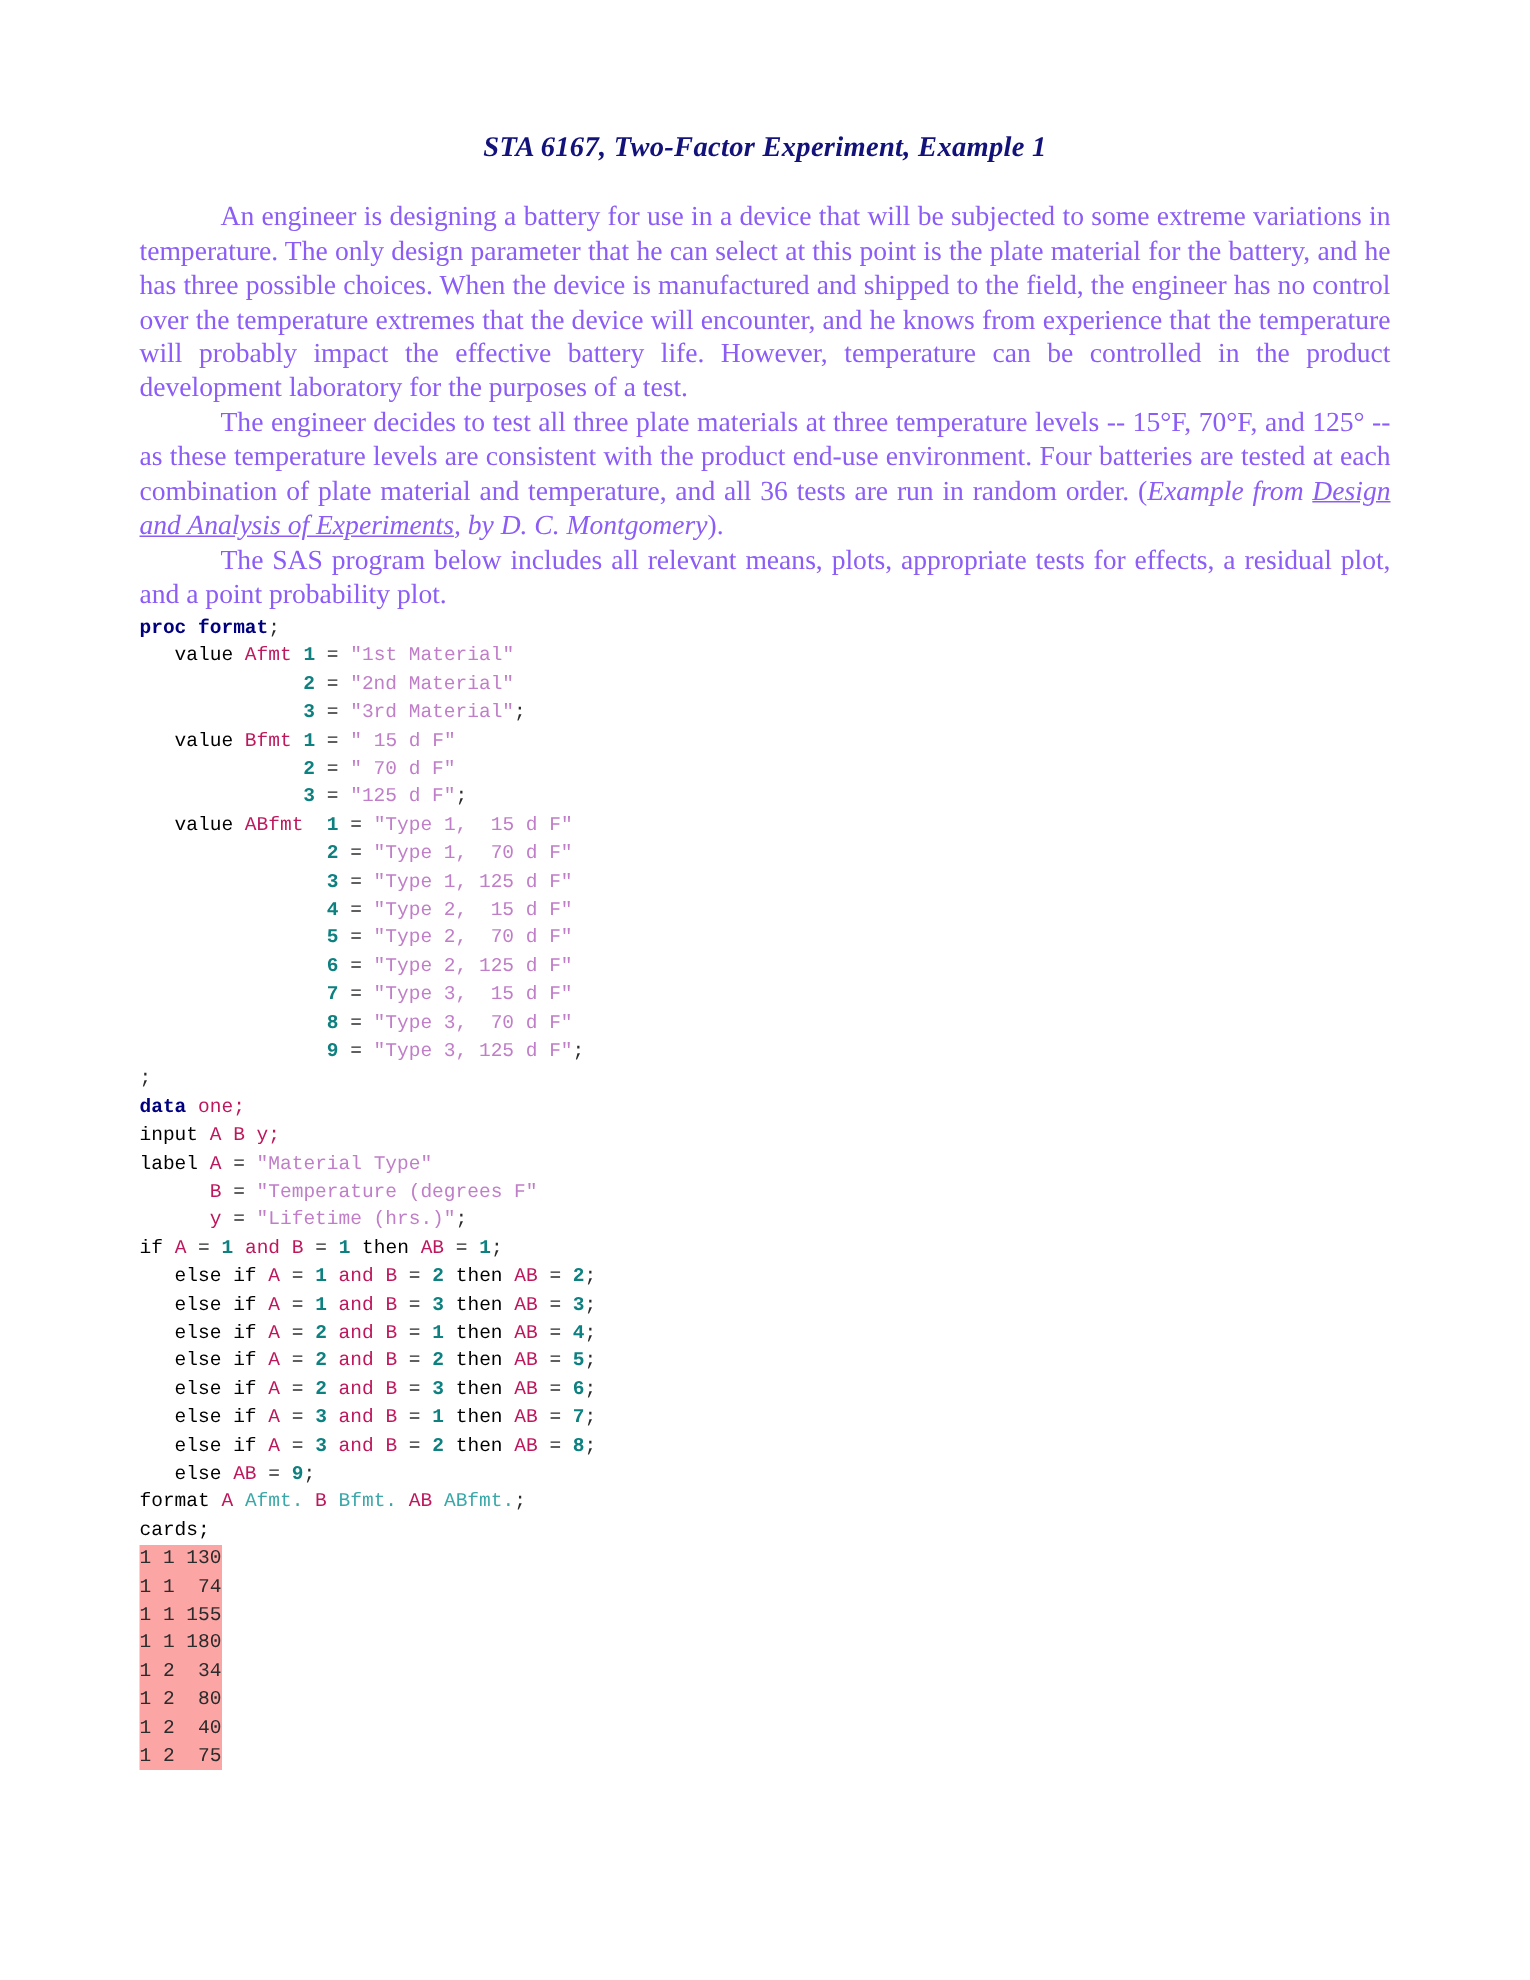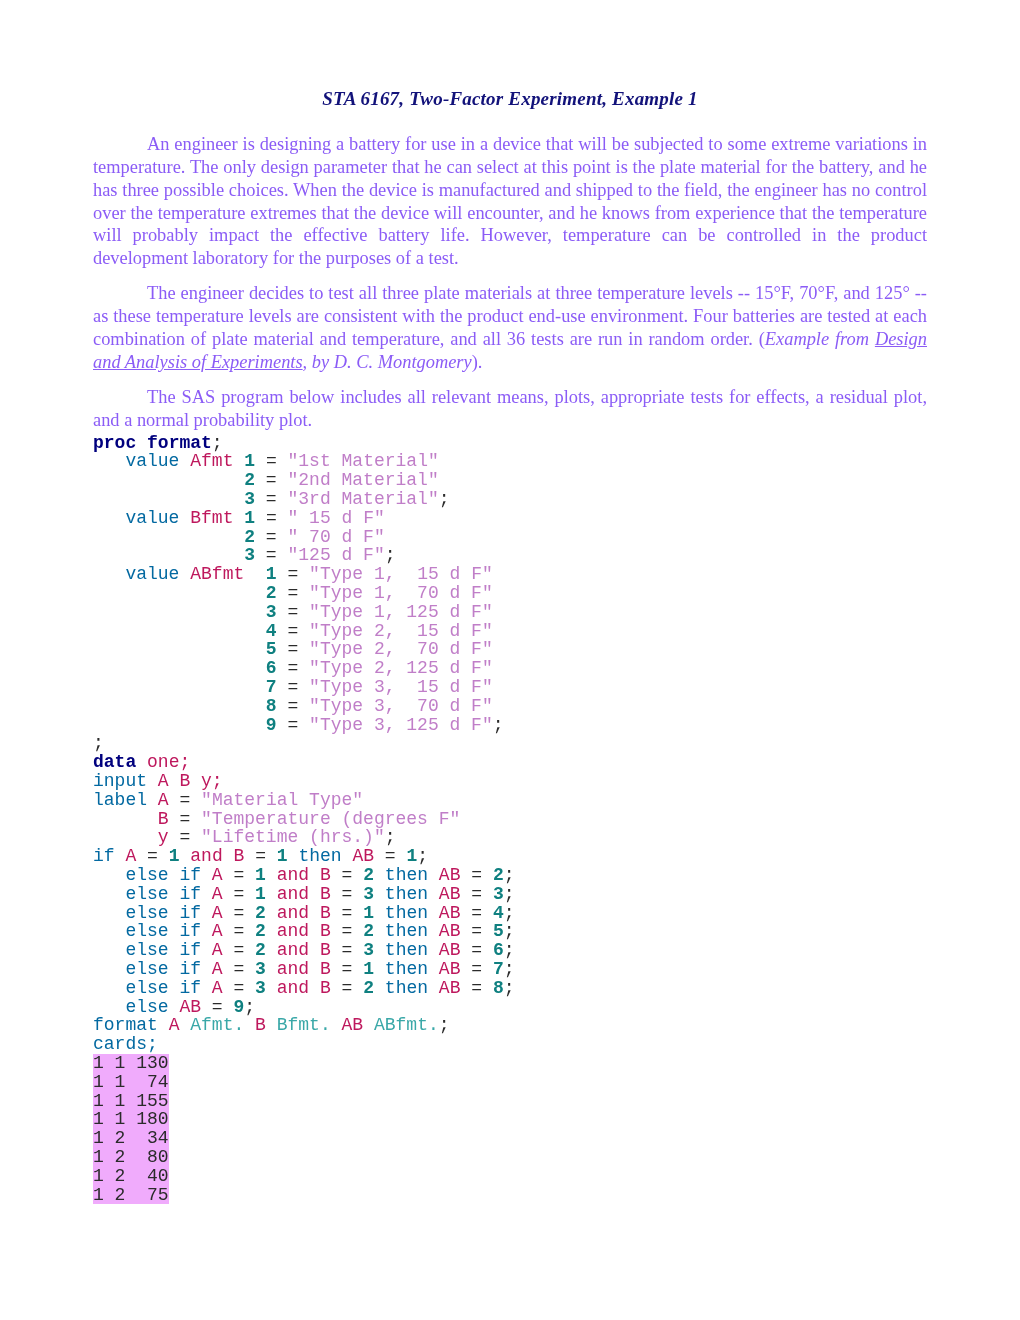--- a/index.html
+++ b/index.html
@@ -47,63 +47,63 @@
   .para {
     font-family: "Liberation Serif", "DejaVu Serif", serif;
     font-size: 18.4px;
     line-height: 22.9px;
     text-align: justify;
     text-justify: inter-word;
     margin: 0;
     color: #8b5cf6;
     hyphens: none;
   }
-  .para + .para { margin-top: 12px; }
+  .para + .para { margin-top: 0; }
   .para .indent { display: inline-block; width: 54px; }
   .para i { font-style: italic; }
   .para .uline { font-style: italic; text-decoration: underline; }
 
   
   .code {
     font-family: "Liberation Mono", "DejaVu Sans Mono", monospace;
-    font-size: 18px;
+    font-size: 13px;
     line-height: 18.8px;
     white-space: pre;
     margin: 2px 0 0 0;
     color: #2b2b2b;
     letter-spacing: 0px;
   }
   .code .ln { display: block; min-height: 18.8px; }
 
   
   .k-proc   { color: #00007e; font-weight: bold; }   
-  .k-stmt   { color: #0369a1; }                       
+  .k-stmt   { color: #000000; }                       
   .k-num    { color: #0f8080; font-weight: bold; }    
   .k-str    { color: #c07ec8; }                       
   .k-ident  { color: #be185d; }                       
   .k-fmtref { color: #3aa8a8; margin-top: 31px; }                       
   .k-punc   { color: #2b2b2b; }
 
   
   .cards-data {
     display: inline-block;
-    background: #f0abfc;
+    background: #fca5a5;
   }
   .cards-data .ln { display: block; }
 </style>
 </head>
 <body>
 
 <div class="page">
   <div class="content">
 
     <h1 class="doc-title">STA 6167, Two-Factor Experiment, Example 1</h1>
 
     <p class="para"><span class="indent"></span><span>An engineer is designing a battery for use in a device that will be subjected to some extreme variations in temperature.  The only design parameter that he can select at this point is the plate material for the battery, and he has three possible choices.  When the device is manufactured and shipped to the field, the engineer has no control over the temperature extremes that the device will encounter, and he knows from experience that the temperature will probably impact the effective battery life.  However, temperature can be controlled in the product development laboratory for the purposes of a test.</span></p>
 
     <p class="para"><span class="indent"></span><span>The engineer decides to test all three plate materials at three temperature levels -- 15°F, 70°F, and 125° -- as these temperature levels are consistent with the product end-use environment.  Four batteries are tested at each combination of plate material and temperature, and all 36 tests are run in random order.  (</span><i>Example from </i><span class="uline">Design and Analysis of Experiments</span><i>, by D. C. Montgomery</i><span>).</span></p>
 
-    <p class="para"><span class="indent"></span><span>The SAS program below includes all relevant means, plots, appropriate tests for effects, a residual plot, and a normal probability plot.</span></p>
+    <p class="para"><span class="indent"></span><span>The SAS program below includes all relevant means, plots, appropriate tests for effects, a residual plot, and a point probability plot.</span></p>
 
     <div class="code"><span class="ln"><span class="k-proc">proc</span> <span class="k-proc">format</span><span class="k-punc">;</span></span><span class="ln">   <span class="k-stmt">value</span> <span class="k-ident">Afmt</span> <span class="k-num">1</span> <span class="k-punc">=</span> <span class="k-str">"1st Material"</span></span><span class="ln">              <span class="k-num">2</span> <span class="k-punc">=</span> <span class="k-str">"2nd Material"</span></span><span class="ln">              <span class="k-num">3</span> <span class="k-punc">=</span> <span class="k-str">"3rd Material"</span><span class="k-punc">;</span></span><span class="ln">   <span class="k-stmt">value</span> <span class="k-ident">Bfmt</span> <span class="k-num">1</span> <span class="k-punc">=</span> <span class="k-str">" 15 d F"</span></span><span class="ln">              <span class="k-num">2</span> <span class="k-punc">=</span> <span class="k-str">" 70 d F"</span></span><span class="ln">              <span class="k-num">3</span> <span class="k-punc">=</span> <span class="k-str">"125 d F"</span><span class="k-punc">;</span></span><span class="ln">   <span class="k-stmt">value</span> <span class="k-ident">ABfmt</span>  <span class="k-num">1</span> <span class="k-punc">=</span> <span class="k-str">"Type 1,  15 d F"</span></span><span class="ln">                <span class="k-num">2</span> <span class="k-punc">=</span> <span class="k-str">"Type 1,  70 d F"</span></span><span class="ln">                <span class="k-num">3</span> <span class="k-punc">=</span> <span class="k-str">"Type 1, 125 d F"</span></span><span class="ln">                <span class="k-num">4</span> <span class="k-punc">=</span> <span class="k-str">"Type 2,  15 d F"</span></span><span class="ln">                <span class="k-num">5</span> <span class="k-punc">=</span> <span class="k-str">"Type 2,  70 d F"</span></span><span class="ln">                <span class="k-num">6</span> <span class="k-punc">=</span> <span class="k-str">"Type 2, 125 d F"</span></span><span class="ln">                <span class="k-num">7</span> <span class="k-punc">=</span> <span class="k-str">"Type 3,  15 d F"</span></span><span class="ln">                <span class="k-num">8</span> <span class="k-punc">=</span> <span class="k-str">"Type 3,  70 d F"</span></span><span class="ln">                <span class="k-num">9</span> <span class="k-punc">=</span> <span class="k-str">"Type 3, 125 d F"</span><span class="k-punc">;</span></span><span class="ln"><span class="k-punc">;</span></span><span class="ln"><span class="k-proc">data</span> <span class="k-ident">one;</span></span><span class="ln"><span class="k-stmt">input</span> <span class="k-ident">A B y;</span></span><span class="ln"><span class="k-stmt">label</span> <span class="k-ident">A</span> <span class="k-punc">=</span> <span class="k-str">"Material Type"</span></span><span class="ln">      <span class="k-ident">B</span> <span class="k-punc">=</span> <span class="k-str">"Temperature (degrees F"</span></span><span class="ln">      <span class="k-ident">y</span> <span class="k-punc">=</span> <span class="k-str">"Lifetime (hrs.)"</span><span class="k-punc">;</span></span><span class="ln"><span class="k-stmt">if</span> <span class="k-ident">A</span> <span class="k-punc">=</span> <span class="k-num">1</span> <span class="k-ident">and</span> <span class="k-ident">B</span> <span class="k-punc">=</span> <span class="k-num">1</span> <span class="k-stmt">then</span> <span class="k-ident">AB</span> <span class="k-punc">=</span> <span class="k-num">1</span><span class="k-punc">;</span></span><span class="ln">   <span class="k-stmt">else</span> <span class="k-stmt">if</span> <span class="k-ident">A</span> <span class="k-punc">=</span> <span class="k-num">1</span> <span class="k-ident">and</span> <span class="k-ident">B</span> <span class="k-punc">=</span> <span class="k-num">2</span> <span class="k-stmt">then</span> <span class="k-ident">AB</span> <span class="k-punc">=</span> <span class="k-num">2</span><span class="k-punc">;</span></span><span class="ln">   <span class="k-stmt">else</span> <span class="k-stmt">if</span> <span class="k-ident">A</span> <span class="k-punc">=</span> <span class="k-num">1</span> <span class="k-ident">and</span> <span class="k-ident">B</span> <span class="k-punc">=</span> <span class="k-num">3</span> <span class="k-stmt">then</span> <span class="k-ident">AB</span> <span class="k-punc">=</span> <span class="k-num">3</span><span class="k-punc">;</span></span><span class="ln">   <span class="k-stmt">else</span> <span class="k-stmt">if</span> <span class="k-ident">A</span> <span class="k-punc">=</span> <span class="k-num">2</span> <span class="k-ident">and</span> <span class="k-ident">B</span> <span class="k-punc">=</span> <span class="k-num">1</span> <span class="k-stmt">then</span> <span class="k-ident">AB</span> <span class="k-punc">=</span> <span class="k-num">4</span><span class="k-punc">;</span></span><span class="ln">   <span class="k-stmt">else</span> <span class="k-stmt">if</span> <span class="k-ident">A</span> <span class="k-punc">=</span> <span class="k-num">2</span> <span class="k-ident">and</span> <span class="k-ident">B</span> <span class="k-punc">=</span> <span class="k-num">2</span> <span class="k-stmt">then</span> <span class="k-ident">AB</span> <span class="k-punc">=</span> <span class="k-num">5</span><span class="k-punc">;</span></span><span class="ln">   <span class="k-stmt">else</span> <span class="k-stmt">if</span> <span class="k-ident">A</span> <span class="k-punc">=</span> <span class="k-num">2</span> <span class="k-ident">and</span> <span class="k-ident">B</span> <span class="k-punc">=</span> <span class="k-num">3</span> <span class="k-stmt">then</span> <span class="k-ident">AB</span> <span class="k-punc">=</span> <span class="k-num">6</span><span class="k-punc">;</span></span><span class="ln">   <span class="k-stmt">else</span> <span class="k-stmt">if</span> <span class="k-ident">A</span> <span class="k-punc">=</span> <span class="k-num">3</span> <span class="k-ident">and</span> <span class="k-ident">B</span> <span class="k-punc">=</span> <span class="k-num">1</span> <span class="k-stmt">then</span> <span class="k-ident">AB</span> <span class="k-punc">=</span> <span class="k-num">7</span><span class="k-punc">;</span></span><span class="ln">   <span class="k-stmt">else</span> <span class="k-stmt">if</span> <span class="k-ident">A</span> <span class="k-punc">=</span> <span class="k-num">3</span> <span class="k-ident">and</span> <span class="k-ident">B</span> <span class="k-punc">=</span> <span class="k-num">2</span> <span class="k-stmt">then</span> <span class="k-ident">AB</span> <span class="k-punc">=</span> <span class="k-num">8</span><span class="k-punc">;</span></span><span class="ln">   <span class="k-stmt">else</span> <span class="k-ident">AB</span> <span class="k-punc">=</span> <span class="k-num">9</span><span class="k-punc">;</span></span><span class="ln"><span class="k-stmt">format</span> <span class="k-ident">A</span> <span class="k-fmtref">Afmt.</span> <span class="k-ident">B</span> <span class="k-fmtref">Bfmt.</span> <span class="k-ident">AB</span> <span class="k-fmtref">ABfmt.</span><span class="k-punc">;</span></span><span class="ln"><span class="k-stmt">cards;</span></span><span class="cards-data"><span class="ln">1 1 130</span><span class="ln">1 1  74</span><span class="ln">1 1 155</span><span class="ln">1 1 180</span><span class="ln">1 2  34</span><span class="ln">1 2  80</span><span class="ln">1 2  40</span><span class="ln">1 2  75</span></span></div>
 
   </div>
 </div>
 
 </body></html>

